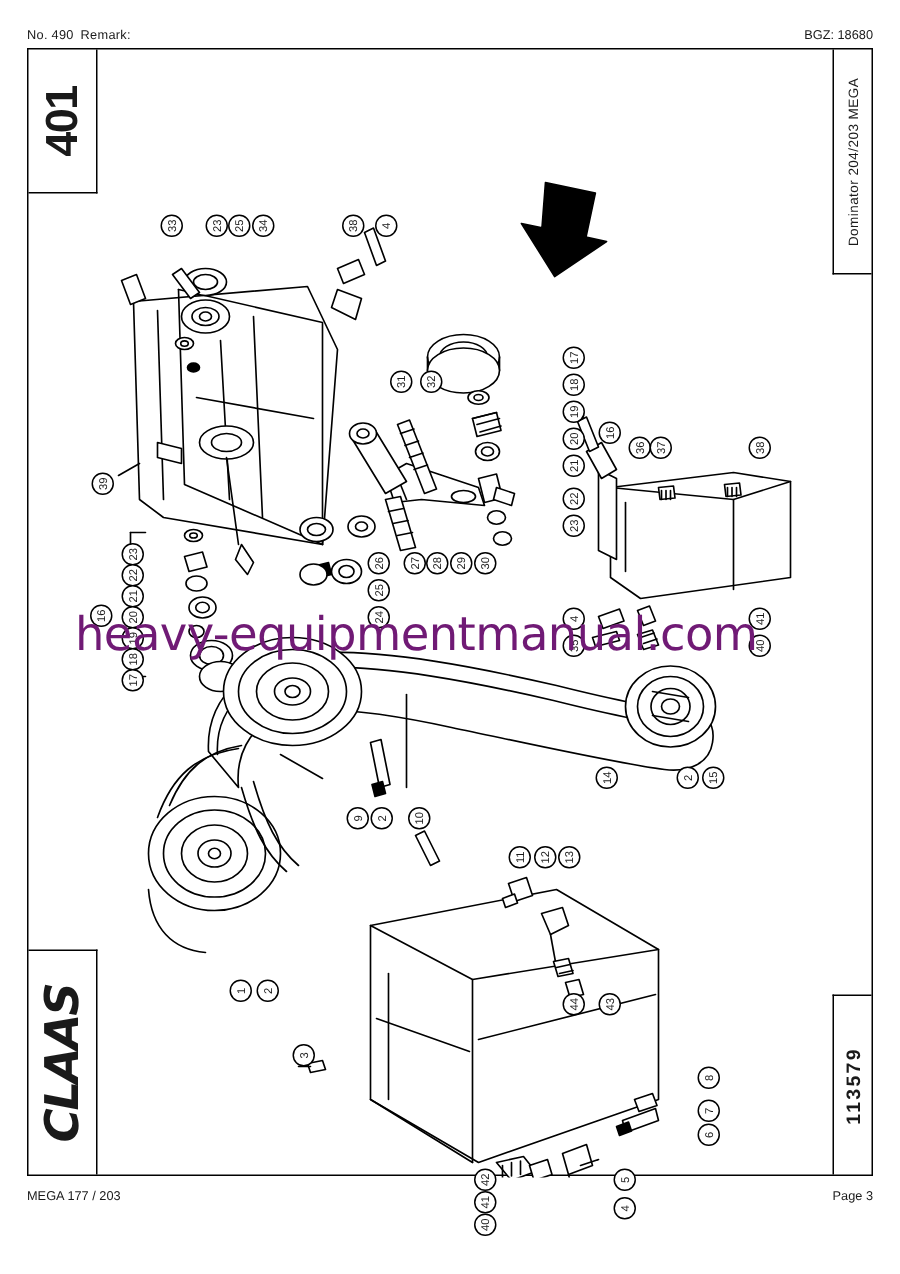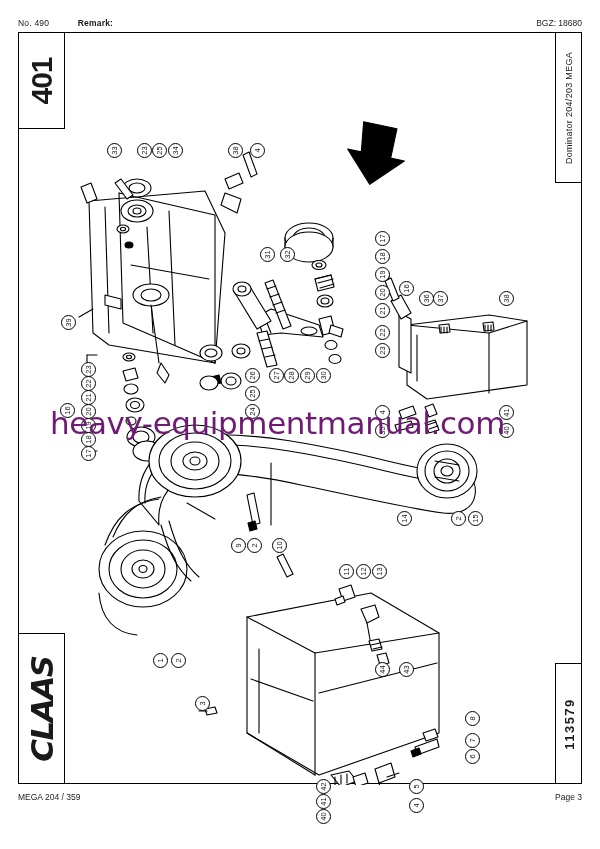--- a/index.html
+++ b/index.html
@@ -1,21 +1,21 @@
 <!DOCTYPE html>
 <html><head>
 <meta charset="utf-8">
 <style>
   html,body{margin:0;padding:0;background:#fff;}
   body{width:600px;height:849px;position:relative;
        font-family:"Liberation Sans",sans-serif;color:#1a1a1a;}
 
   
   .hdr{position:absolute;left:18px;top:18px;font-size:8.5px;letter-spacing:.2px;}
-  .hdr .remark{margin-left:26px;font-weight:bold;}
+  .hdr .remark{margin-left:2px;}
   .hdr-right{position:absolute;right:18px;top:18px;font-size:8.5px;}
   .ftr{position:absolute;left:18px;top:792px;font-size:8.5px;}
   .ftr-right{position:absolute;right:18px;top:792px;font-size:8.5px;}
 
   
   .frame{position:absolute;left:18px;top:32px;width:564px;height:752px;
          border:1.4px solid #000;background:#fff;box-sizing:border-box;}
 
   
   .cell-tl{position:absolute;left:0;top:0;width:46px;height:96px;
@@ -322,14 +322,14 @@
     <span class="vtext claas">CLAAS</span>
   </div>
   <div class="cell-br">
     <span class="vtext dwgno">113579</span>
   </div>
 
 </div>
 
 <div class="wm" style="color: #701a75;">heavy-equipmentmanual.com</div>
 
-<div class="ftr">MEGA 204 / 359</div>
+<div class="ftr">MEGA 177 / 203</div>
 <div class="ftr-right">Page 3</div>
 
 </body></html>

